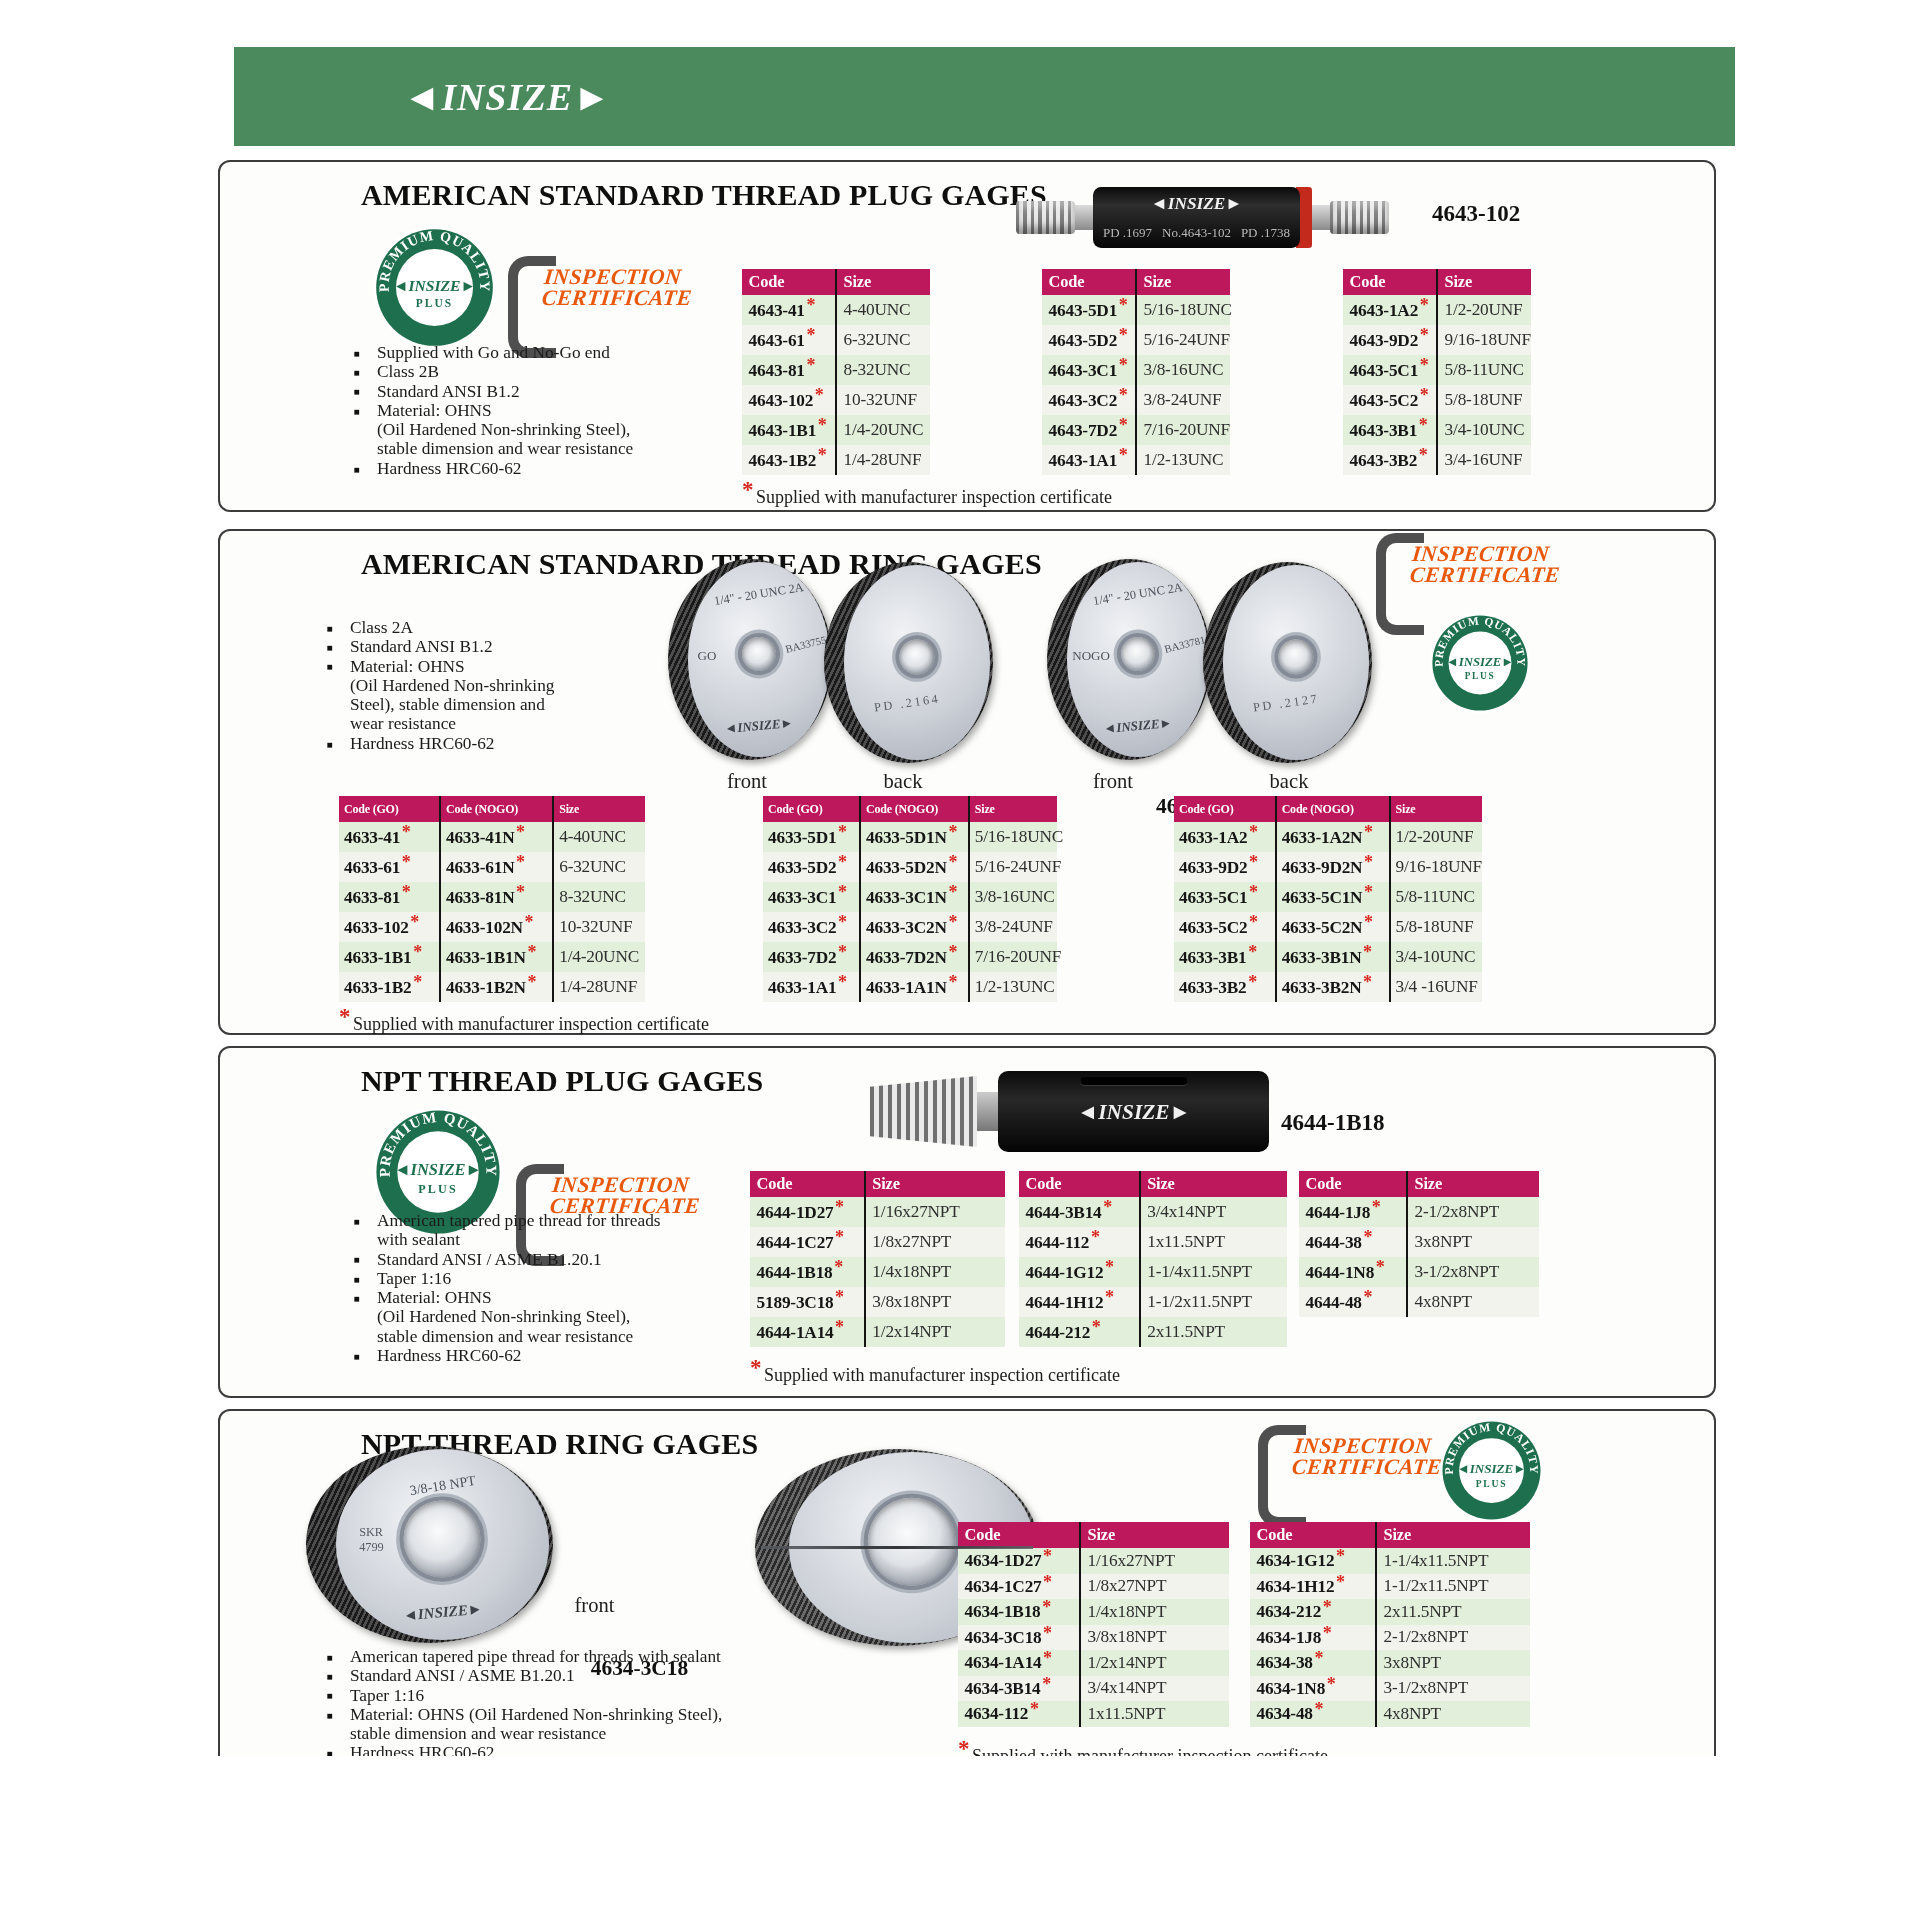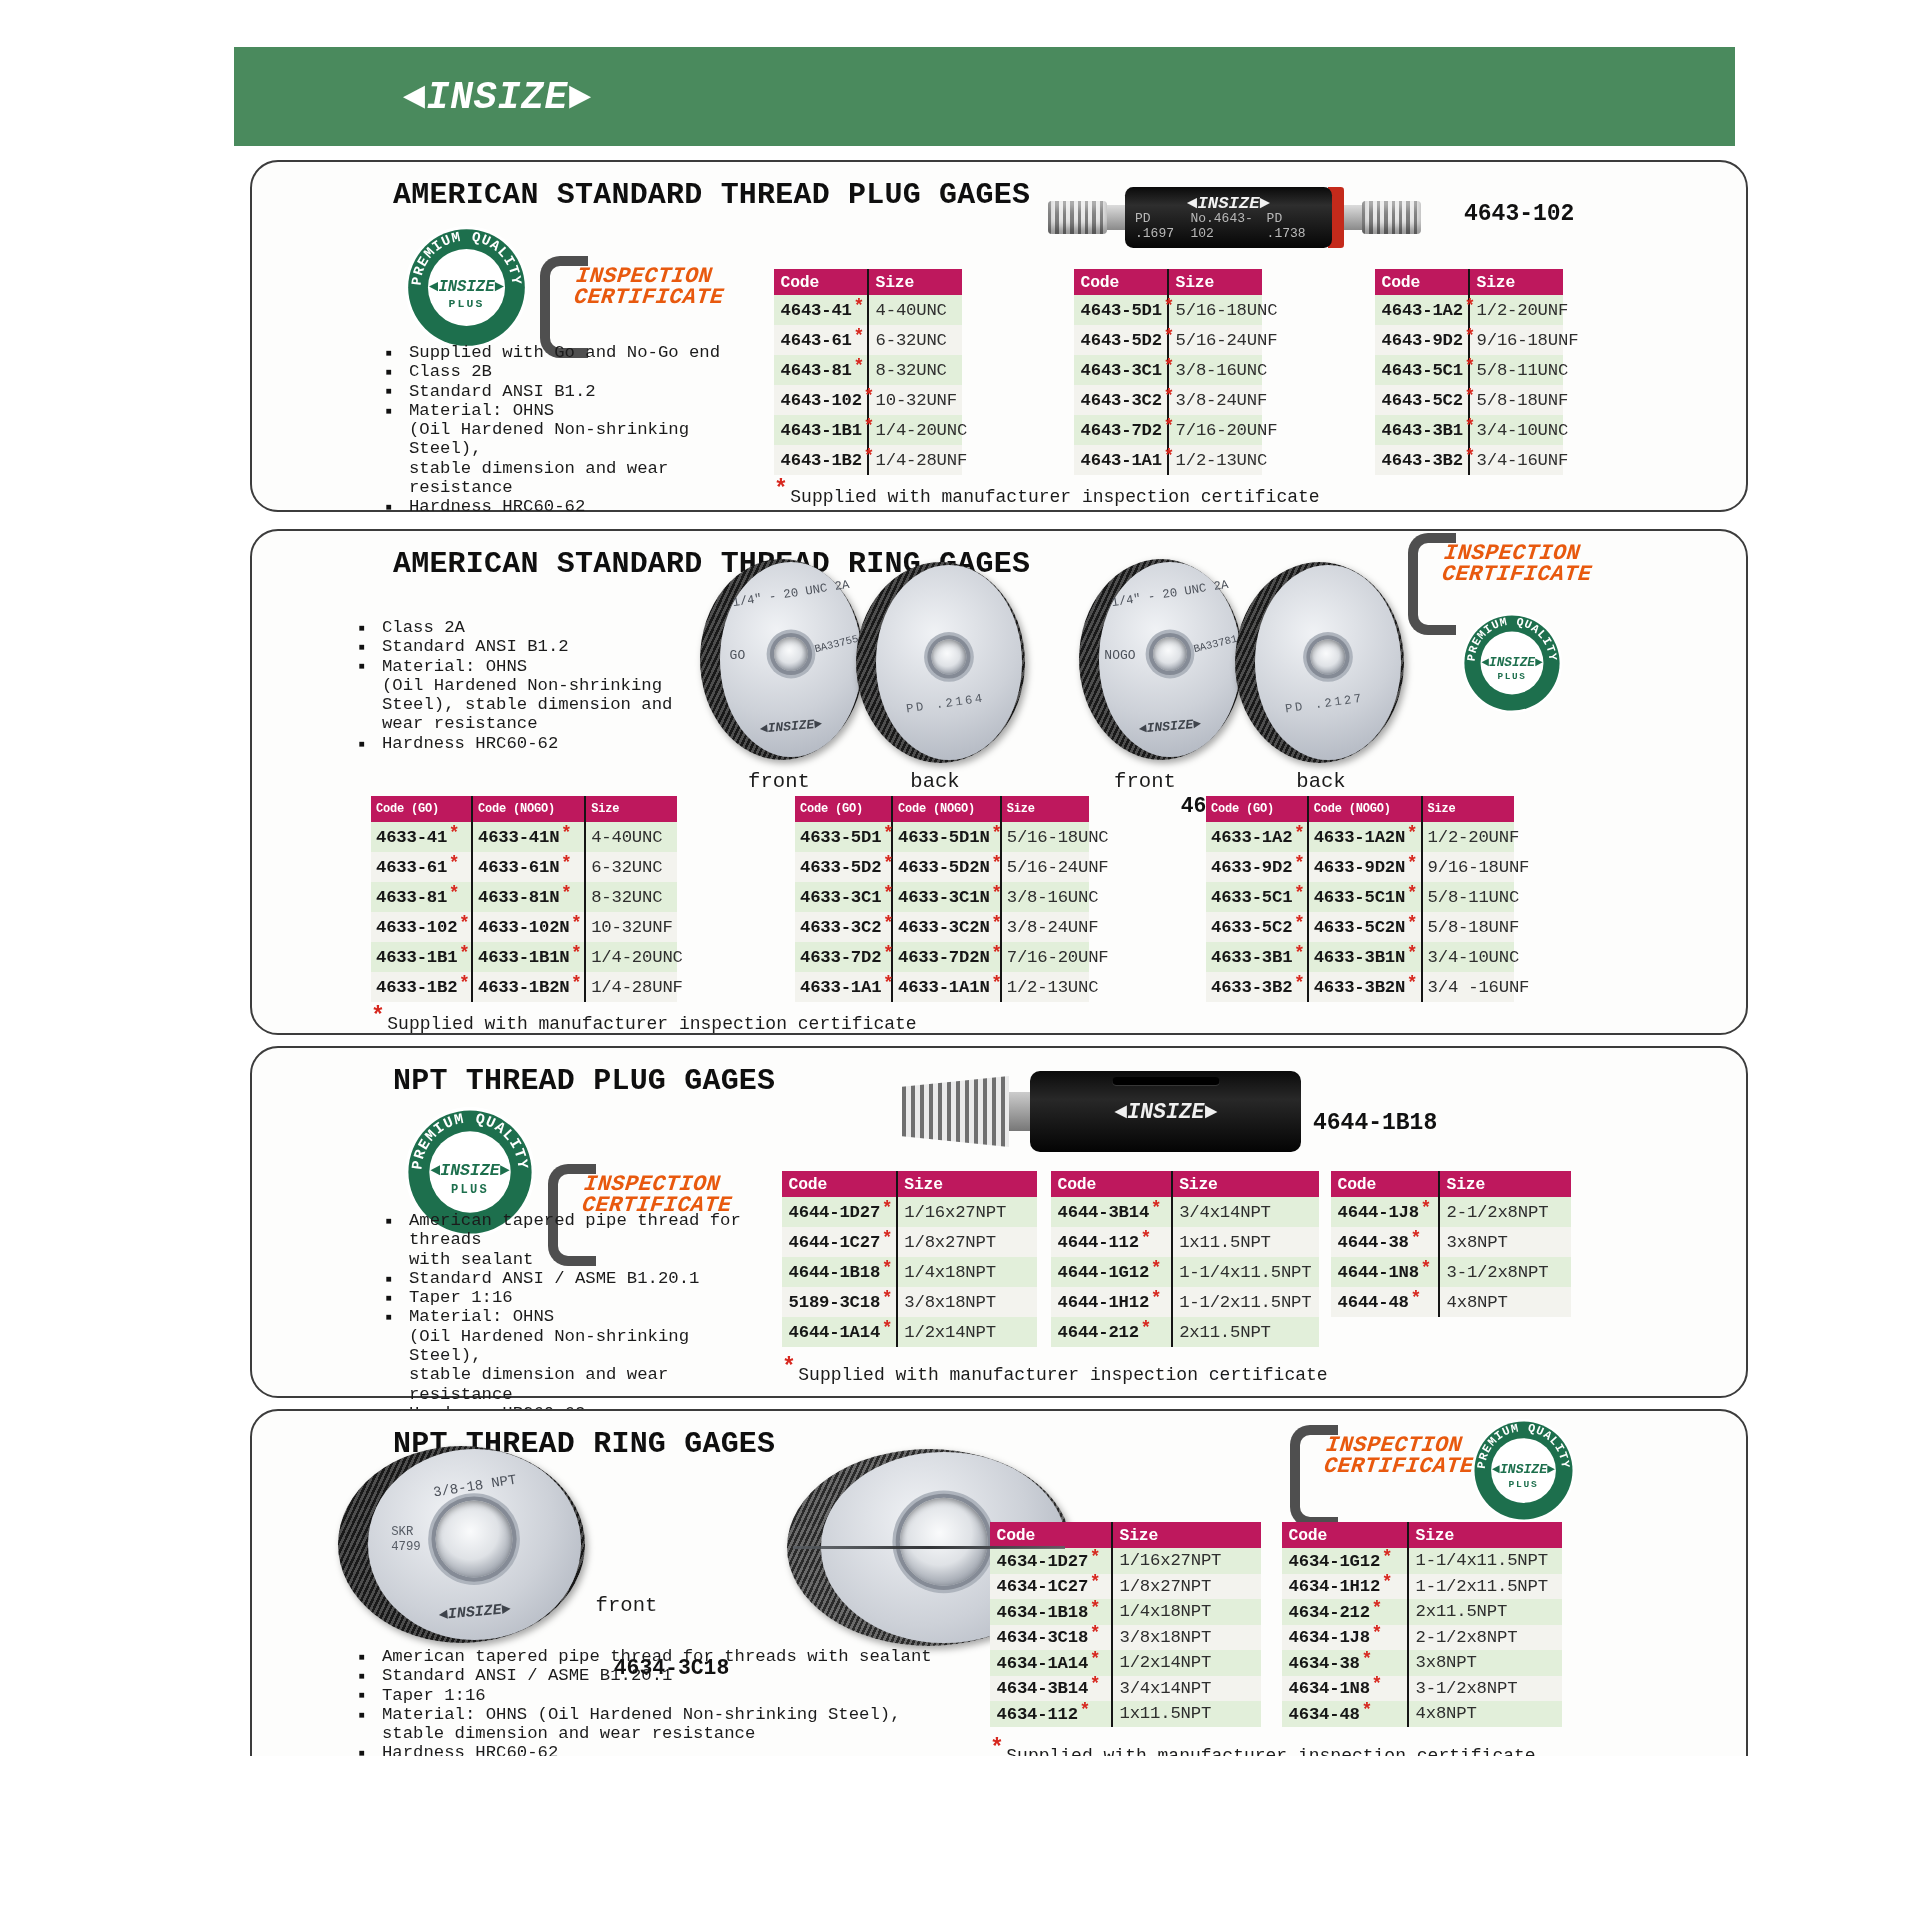--- a/index.html
+++ b/index.html
@@ -1,30 +1,30 @@
 <!DOCTYPE html>
 <html style="font-size:13px"><head>
 <meta charset="utf-8">
 <style>
   html,body { margin:0; padding:0; background:#ffffff; }
   .page { position:relative; width:1924px; height:1756px; background:#ffffff; overflow:hidden;
-          font-family:Liberation Mono, monospace; }
+          font-family:Liberation Serif, serif; }
 
   
   .header-bar { position:absolute; left:234px; top:47px; width:1501px; height:99px; background:#4a8a5d; }
   .header-logo { position:absolute; left:169px; top:50%; transform:translateY(-50%);
                  color:#ffffff; font-size:38px; font-weight:bold; font-style:italic; letter-spacing:0.8px; }
   .footer-bar { position:absolute; left:234px; top:1797px; width:1501px; height:84px; background:#4a8a5d; }
   .page-num { position:absolute; left:123px; top:21.4px; color:#ffffff; font-size:30px; font-weight:bold; letter-spacing:5.8px; }
   .chapter-oval { position:absolute; left:204px; top:15px; width:48px; height:46px; background:#ffffff;
                   border-radius:50%; display:flex; align-items:center; justify-content:center;
                   color:#111; font-size:27px; font-weight:bold; }
 
   
-  .box { position:absolute; left:250px; width:1498px; background:#fdfdfc; border:2.5px solid #3c3c3c; border-radius:28px; box-sizing:border-box; }
+  .box { position:absolute; left:218px; width:1498px; background:#fdfdfc; border:2.5px solid #3c3c3c; border-radius:12px; box-sizing:border-box; }
   .s1 { top:160px;  height:352px; }
   .s2 { top:529px;  height:506px; }
   .s3 { top:1046px; height:352px; }
   .s4 { top:1409px; height:377px; }
   .title { position:absolute; left:141px; top:16.4px; margin:0; font-size:30px; font-weight:bold; color:#0f0f0f; letter-spacing:0.2px; }
 
   
   .bullets { position:absolute; margin:0; padding:0; list-style:none; font-size:17.3px; line-height:19.3px; color:#1b1b1b; }
   .bullets li { position:relative; padding-left:25px; white-space:pre-line; }
   .bullets li::before { content:"■"; position:absolute; left:1.6px; top:0.8px; font-size:10px; color:#111; }

